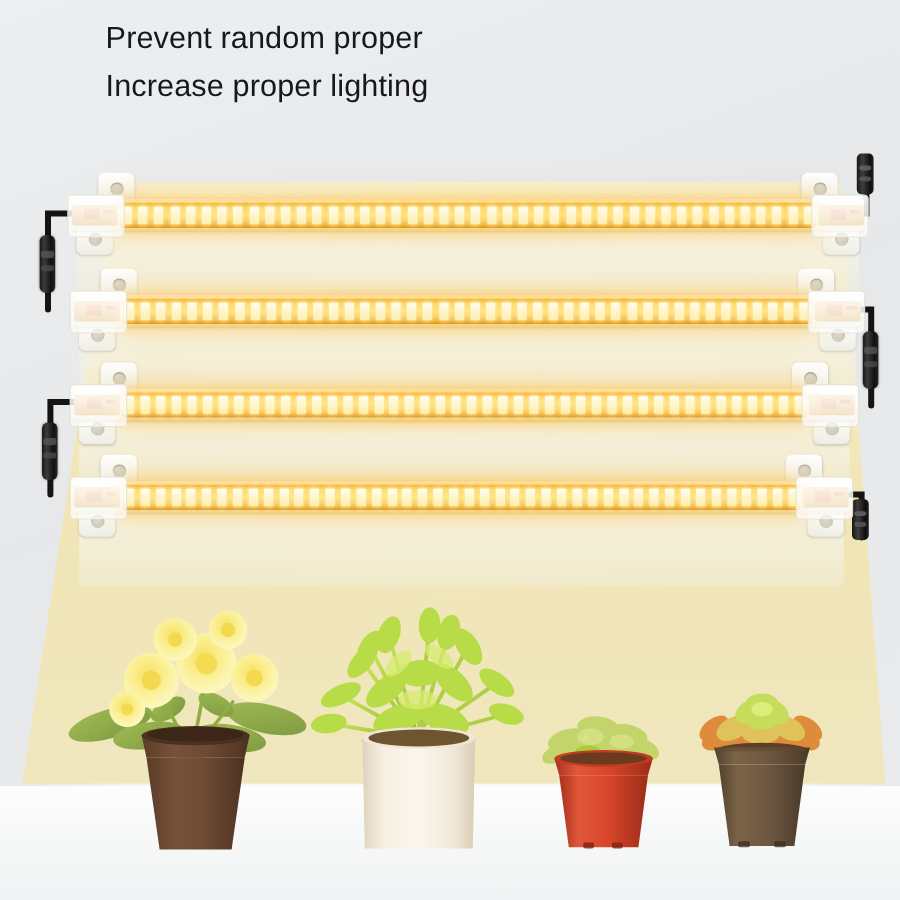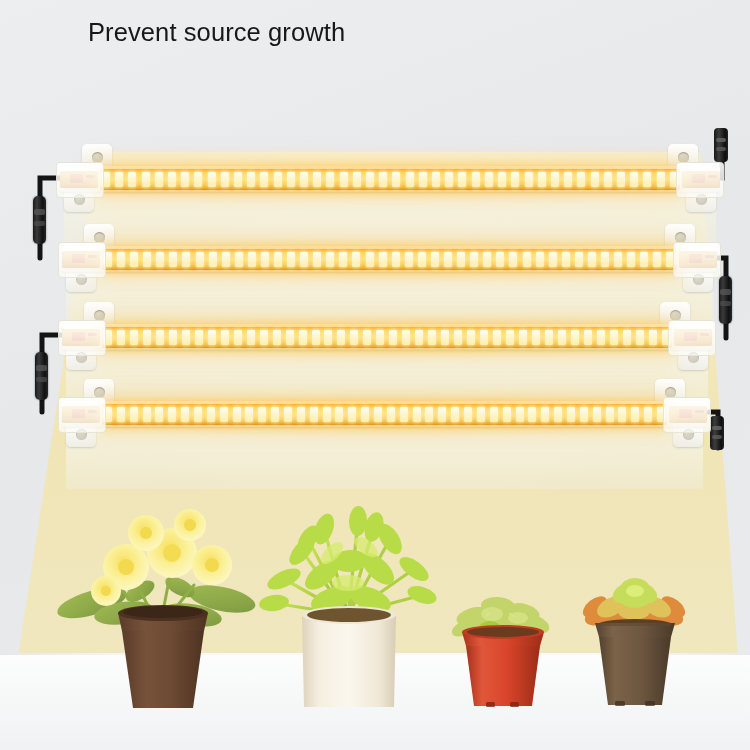--- a/index.html
+++ b/index.html
@@ -130,21 +130,22 @@
       </defs>
       <polygon points="96,152 700,152 738,656 18,656" fill="url(#coneGrad2)"></polygon>
       <polygon points="96,152 700,152 738,656 18,656" fill="url(#topGlow)" opacity="0.5"></polygon>
     </svg>
   </div>
 
   <div class="table-edge"></div>
   <div class="table-top"></div>
 
   <div class="headline">
-    <div class="hl-line">Prevent source growth</div>
+    <div class="hl-line">Prevent random proper</div>
+    <div class="hl-line">Increase proper lighting</div>
   </div>
 
   <div class="cable" style="left:0;top:0;width:750px;height:750px;">
     <svg width="750" height="750" viewBox="0 0 750 750">
 
       <path d="M 706 178 L 722 178 L 722 140" stroke="#141414" stroke-width="5" fill="none" stroke-linecap="round"></path>
 
       <path d="M 62 178 L 40 178 L 40 258" stroke="#141414" stroke-width="5" fill="none" stroke-linecap="round"></path>
 
       <path d="M 706 258 L 726 258 L 726 338" stroke="#141414" stroke-width="5" fill="none" stroke-linecap="round"></path>

